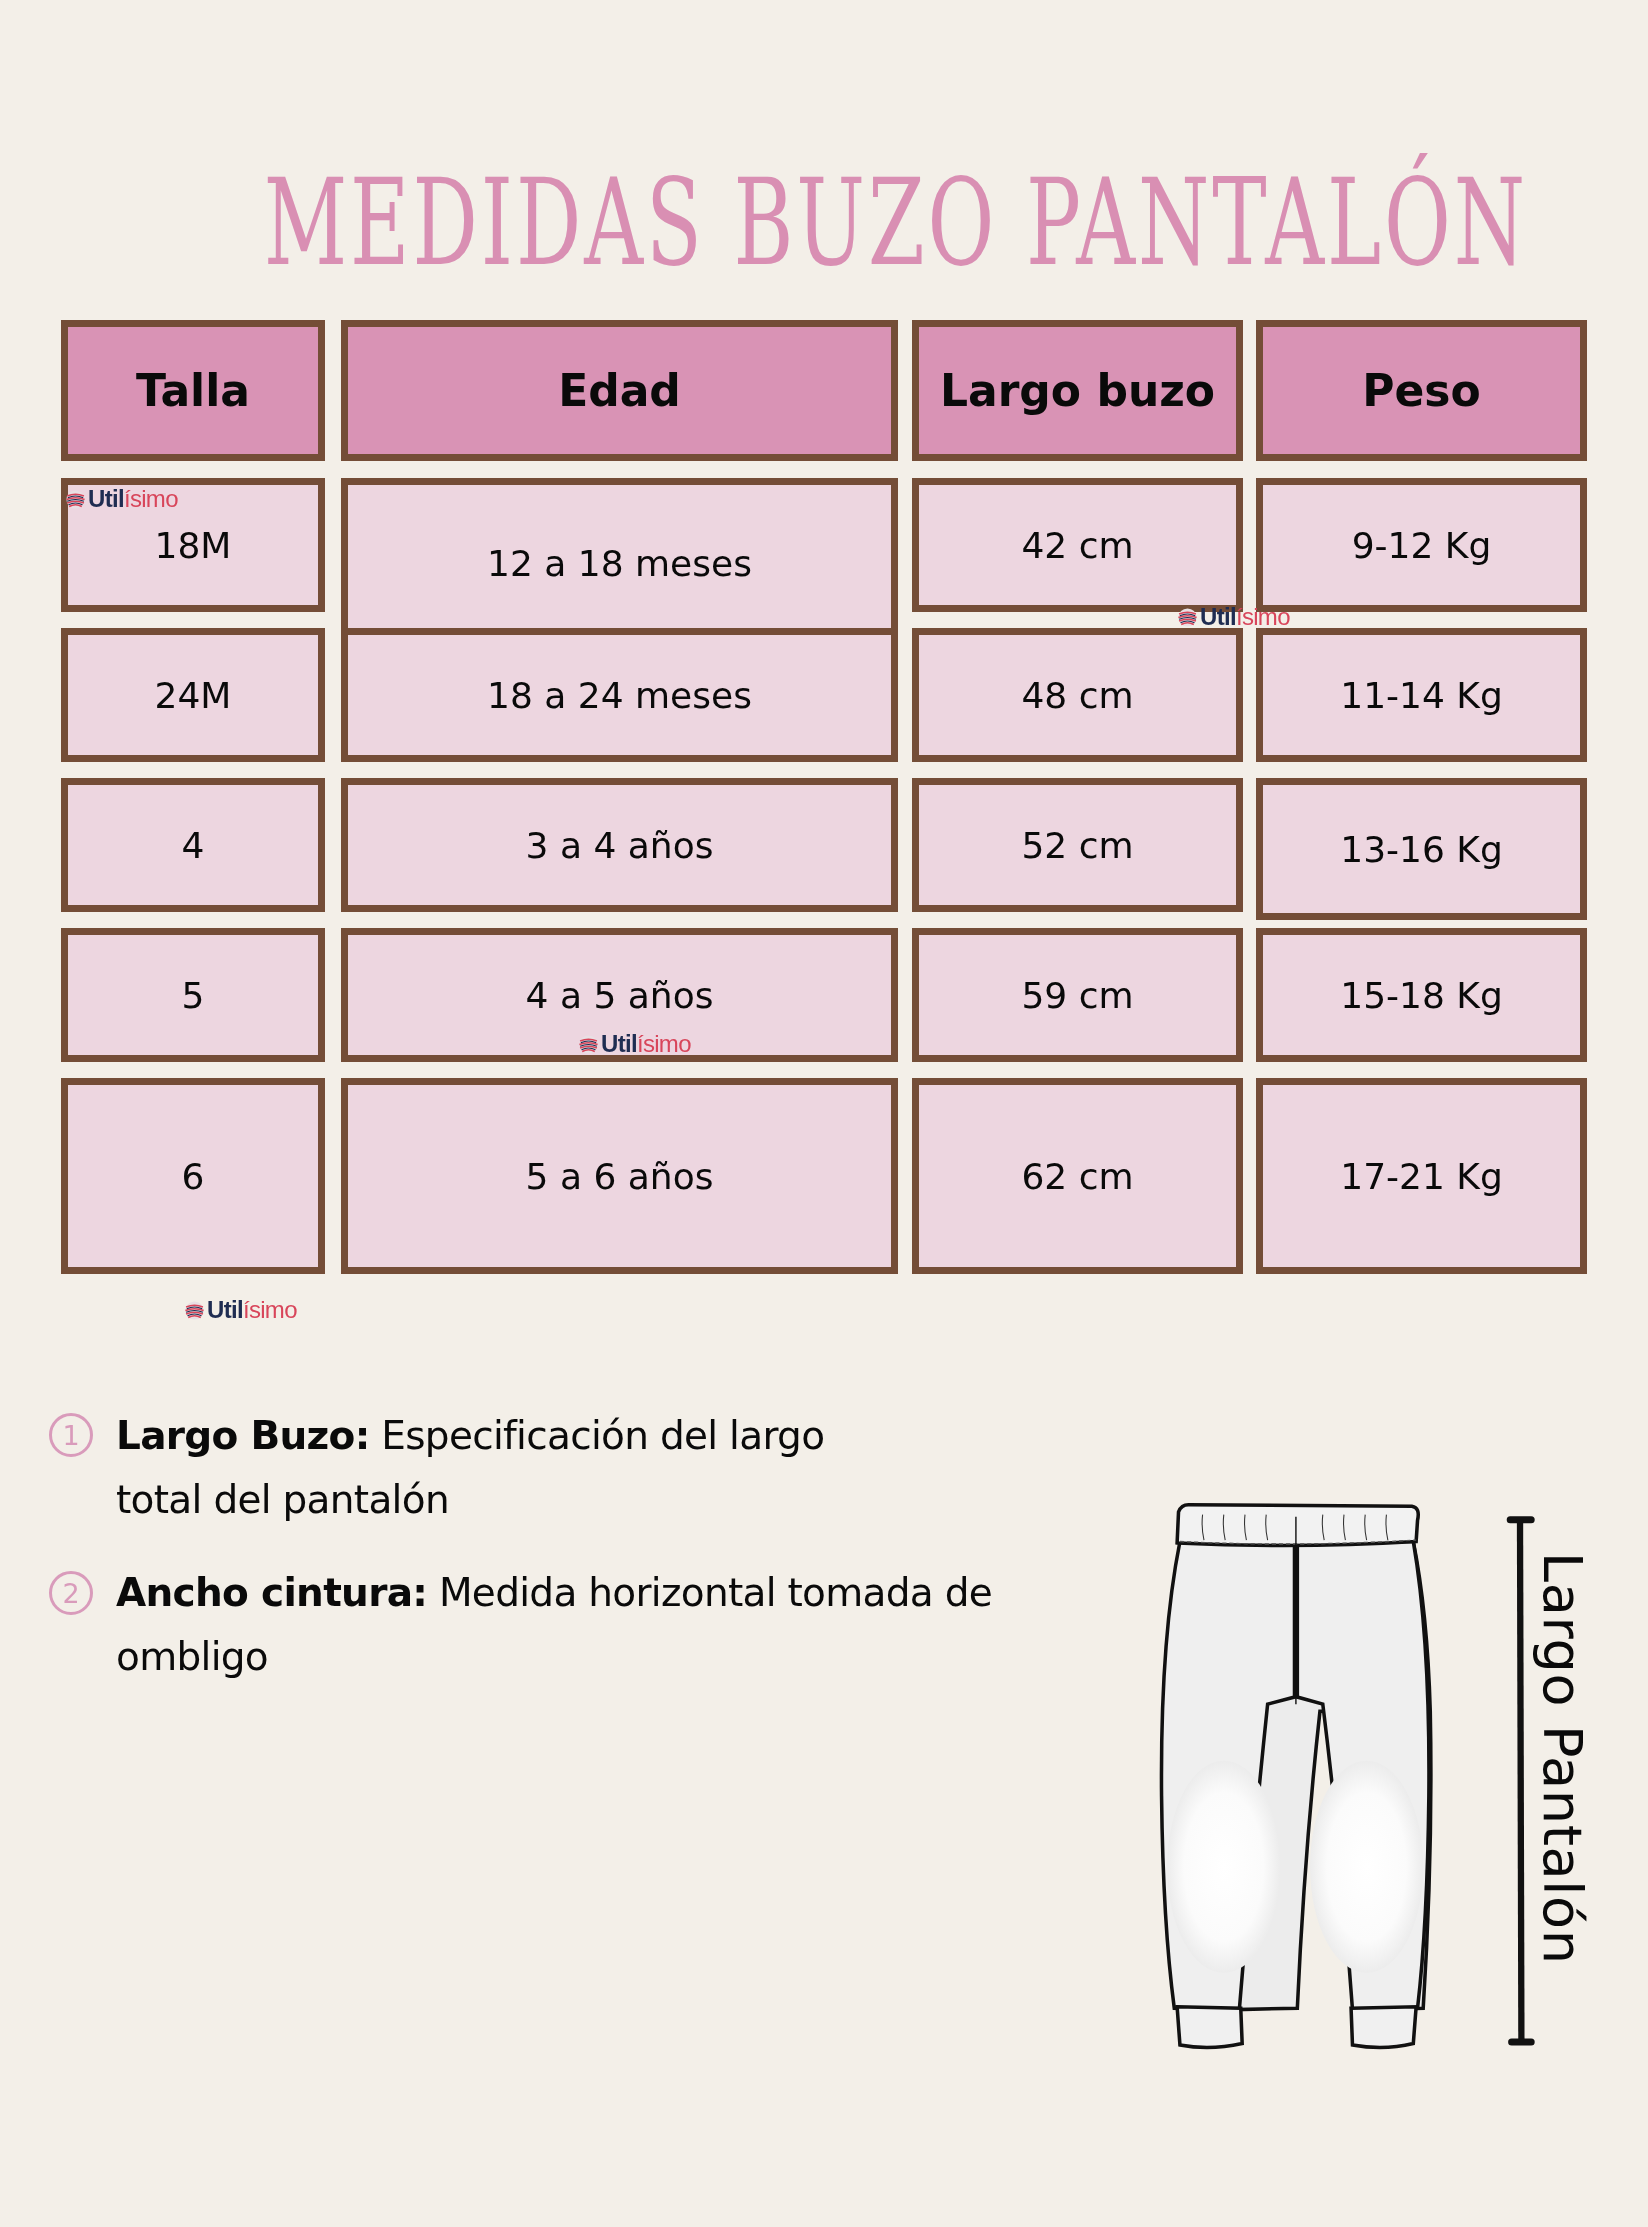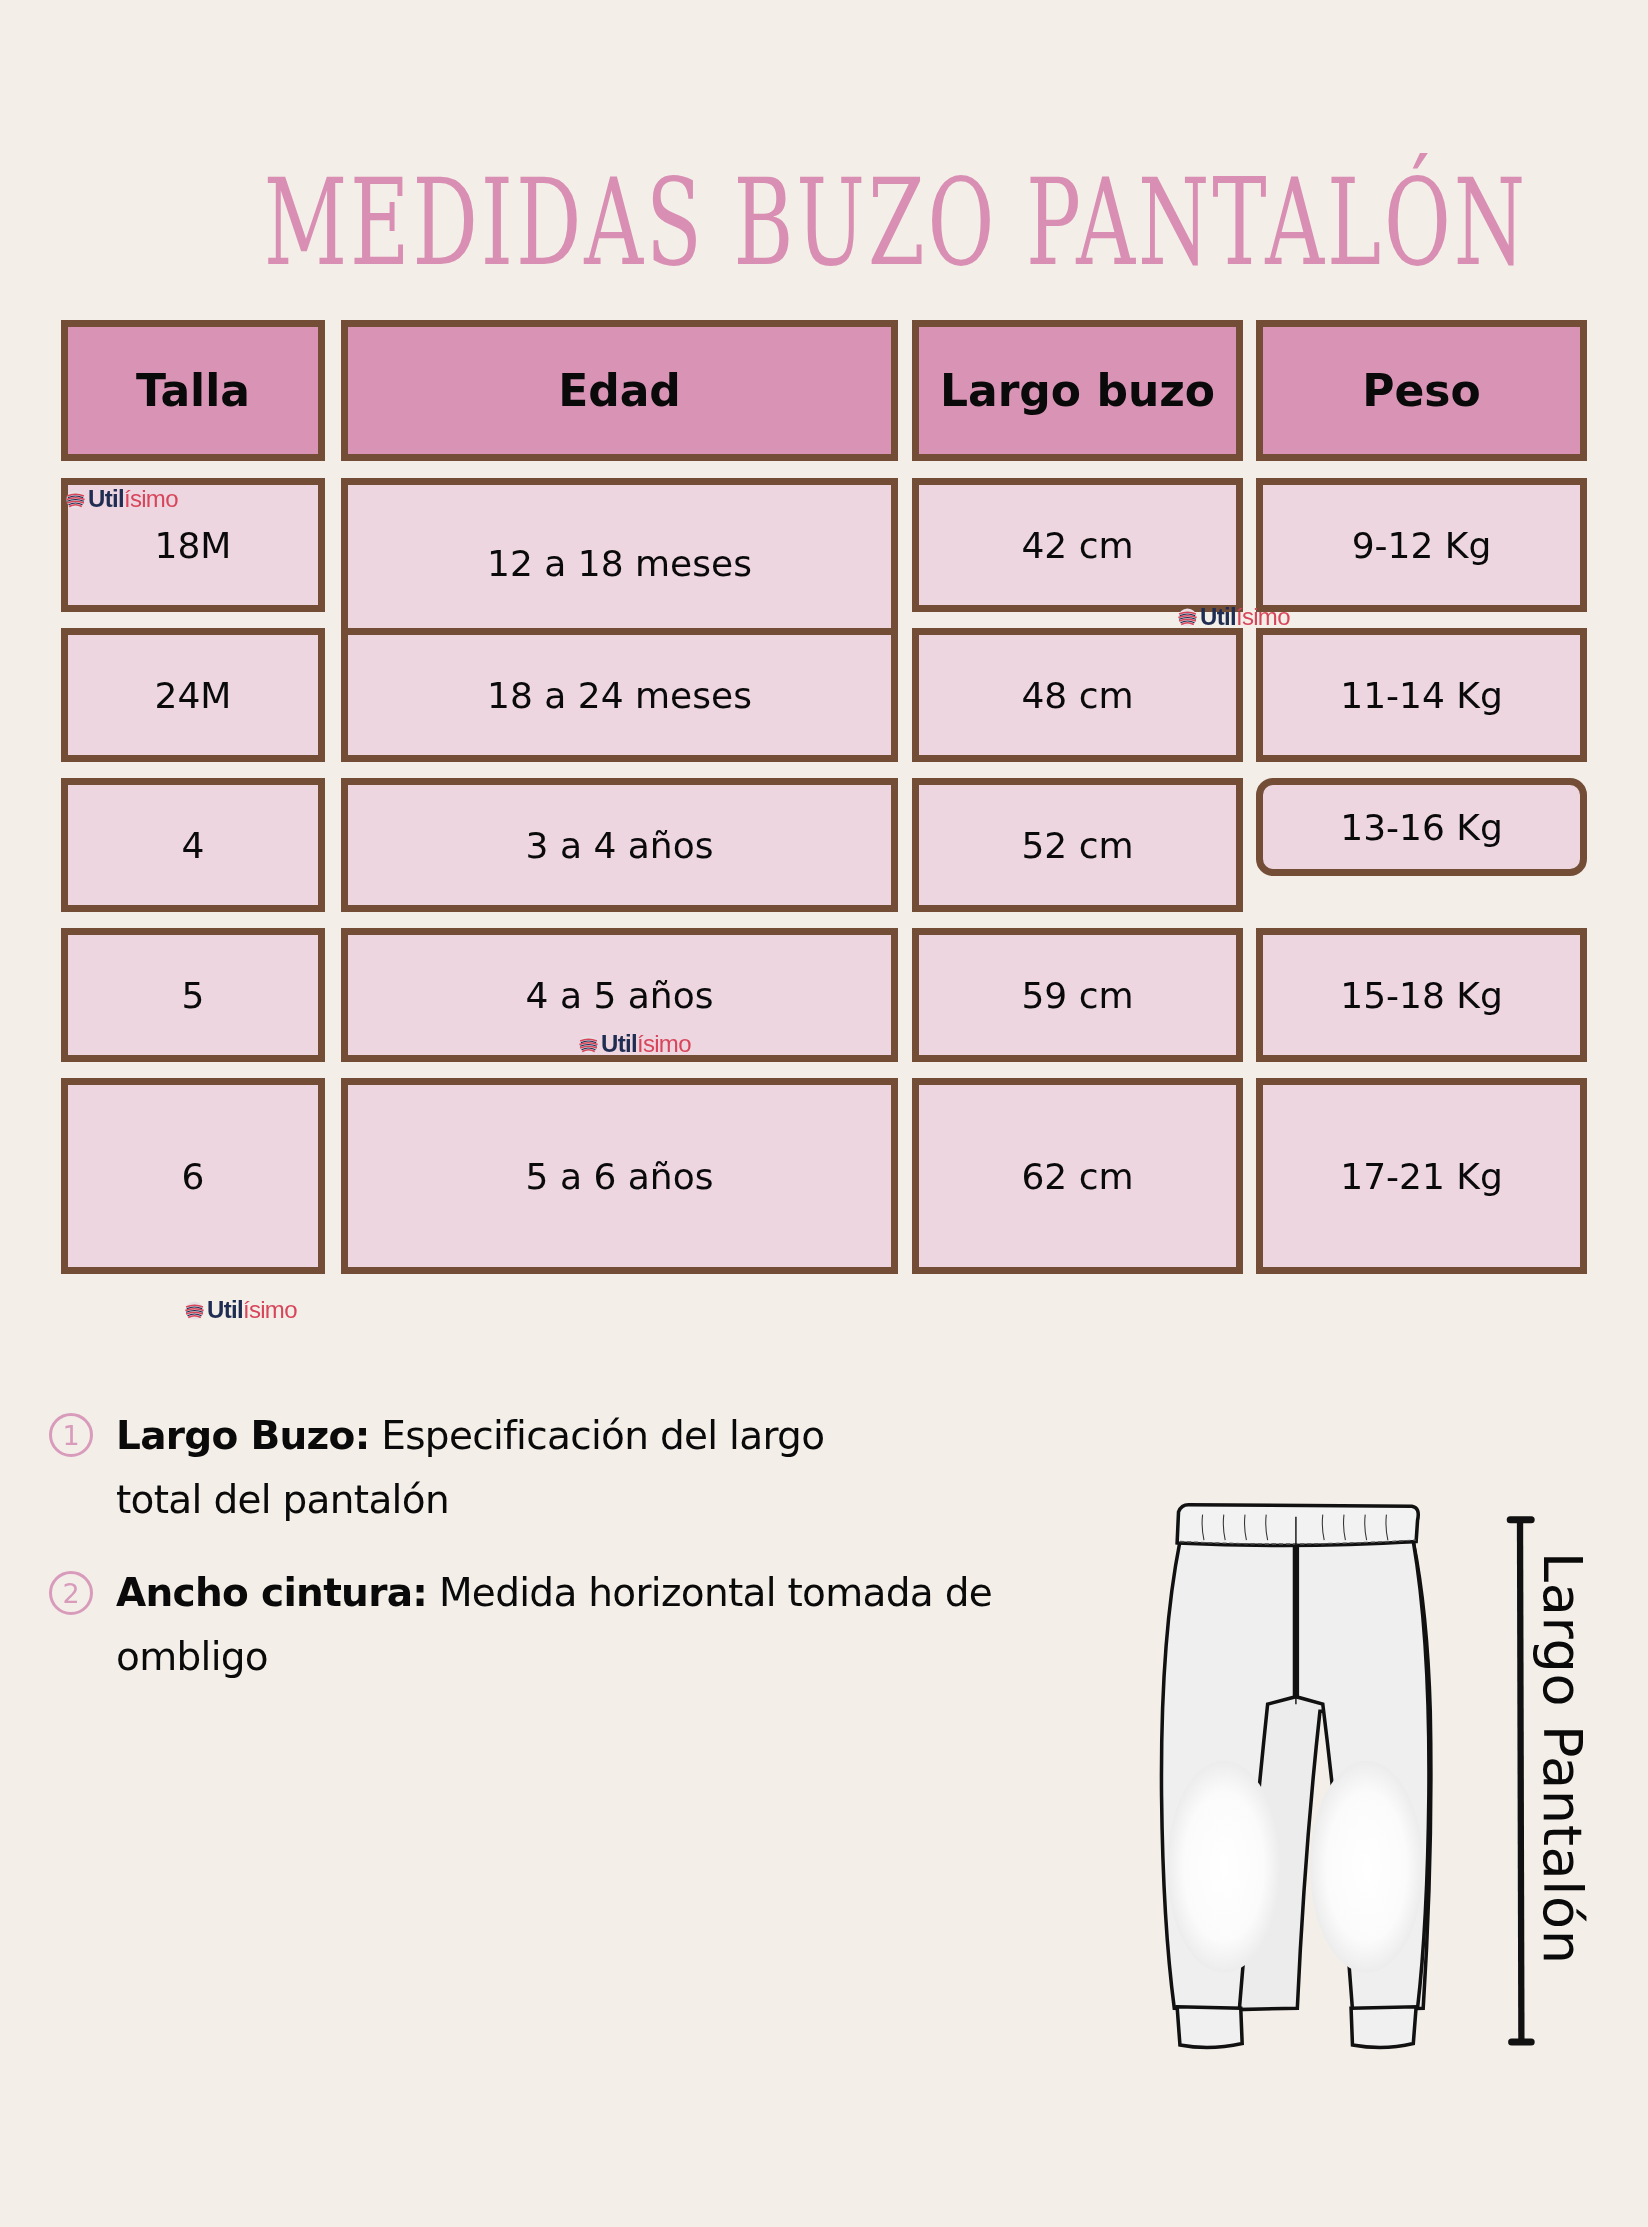--- a/index.html
+++ b/index.html
@@ -176,21 +176,21 @@
 
 <div class="cell body" style="left:61px;top:778px;width:264px;height:134px;">
     <span>4</span>
   </div>
 <div class="cell body" style="left:341px;top:778px;width:557px;height:134px;">
     <span>3 a 4 años</span>
   </div>
 <div class="cell body" style="left:912px;top:778px;width:331px;height:134px;">
     <span>52 cm</span>
   </div>
-<div class="cell body" style="left:1256px;top:778px;width:331px;height:98px;border-radius:17px;">
+<div class="cell body" style="left:1256px;top:778px;width:331px;height:142px;">
     <span>13-16 Kg</span>
   </div>
 
 <div class="cell body" style="left:61px;top:928px;width:264px;height:134px;">
     <span>5</span>
   </div>
 <div class="cell body" style="left:341px;top:928px;width:557px;height:134px;">
     <span>4 a 5 años</span>
   </div>
 <div class="cell body" style="left:912px;top:928px;width:331px;height:134px;">

